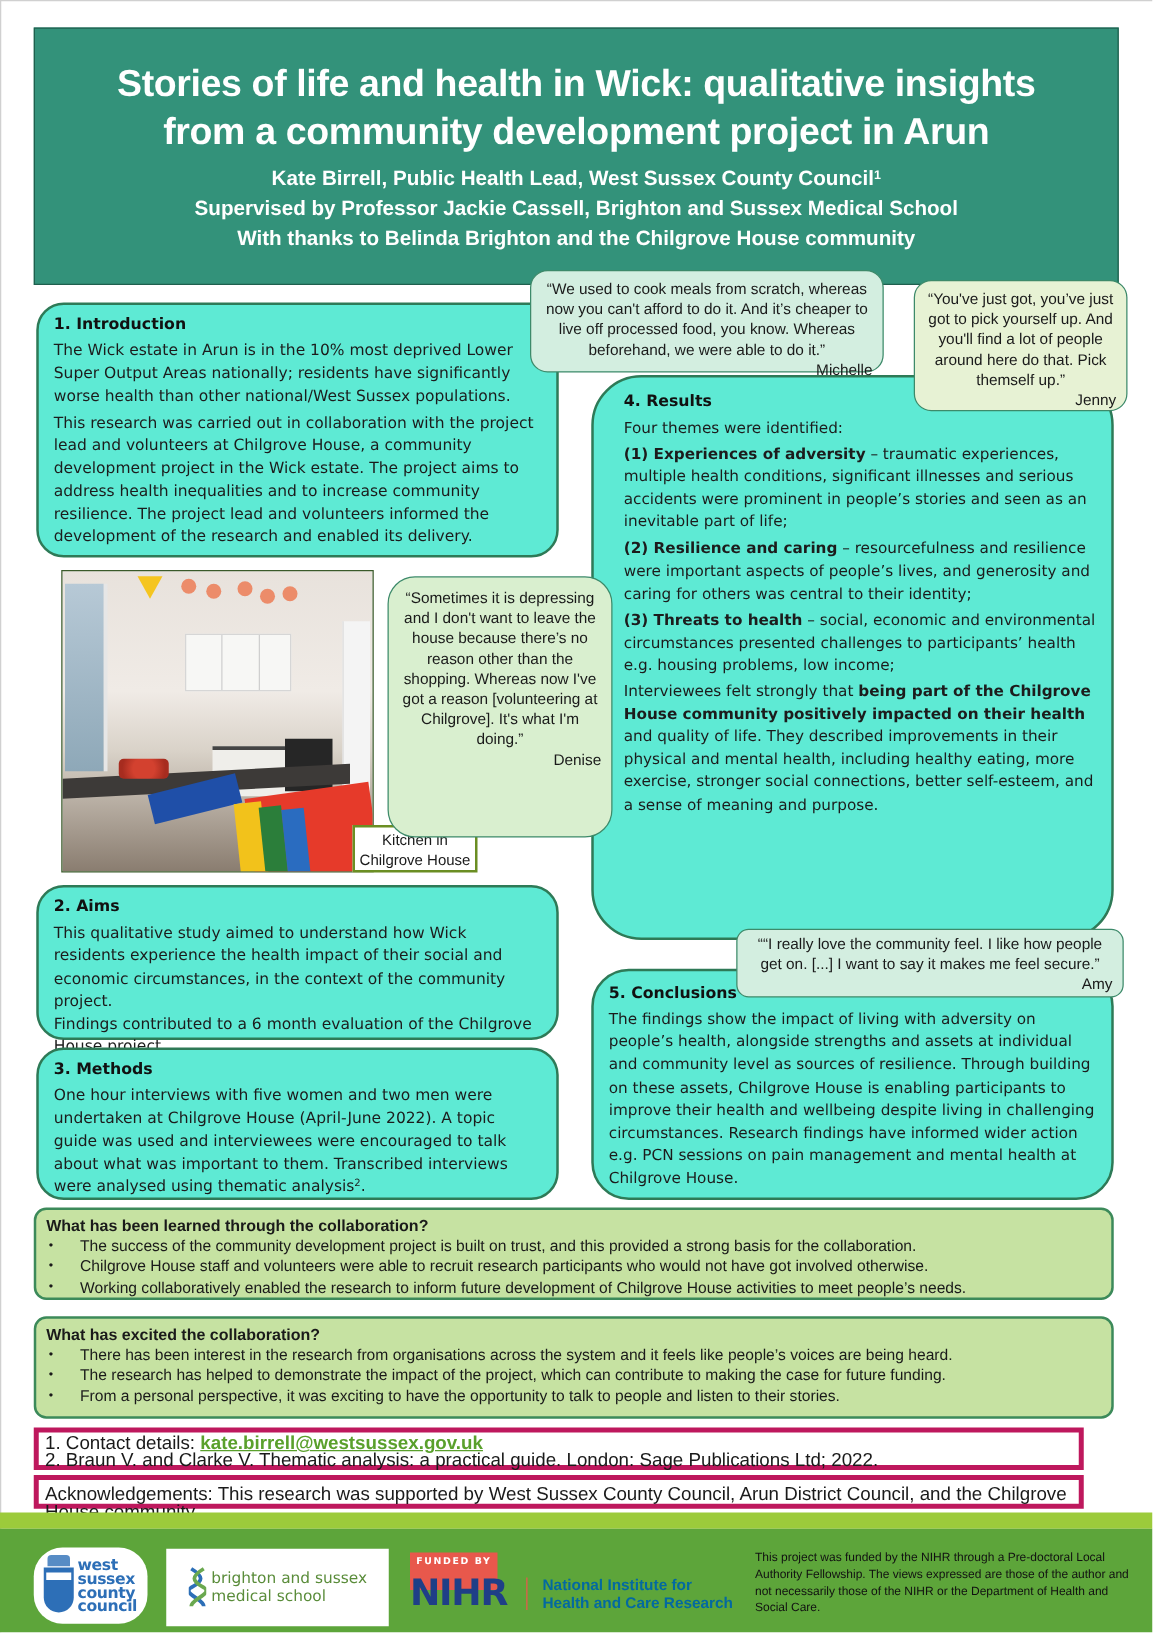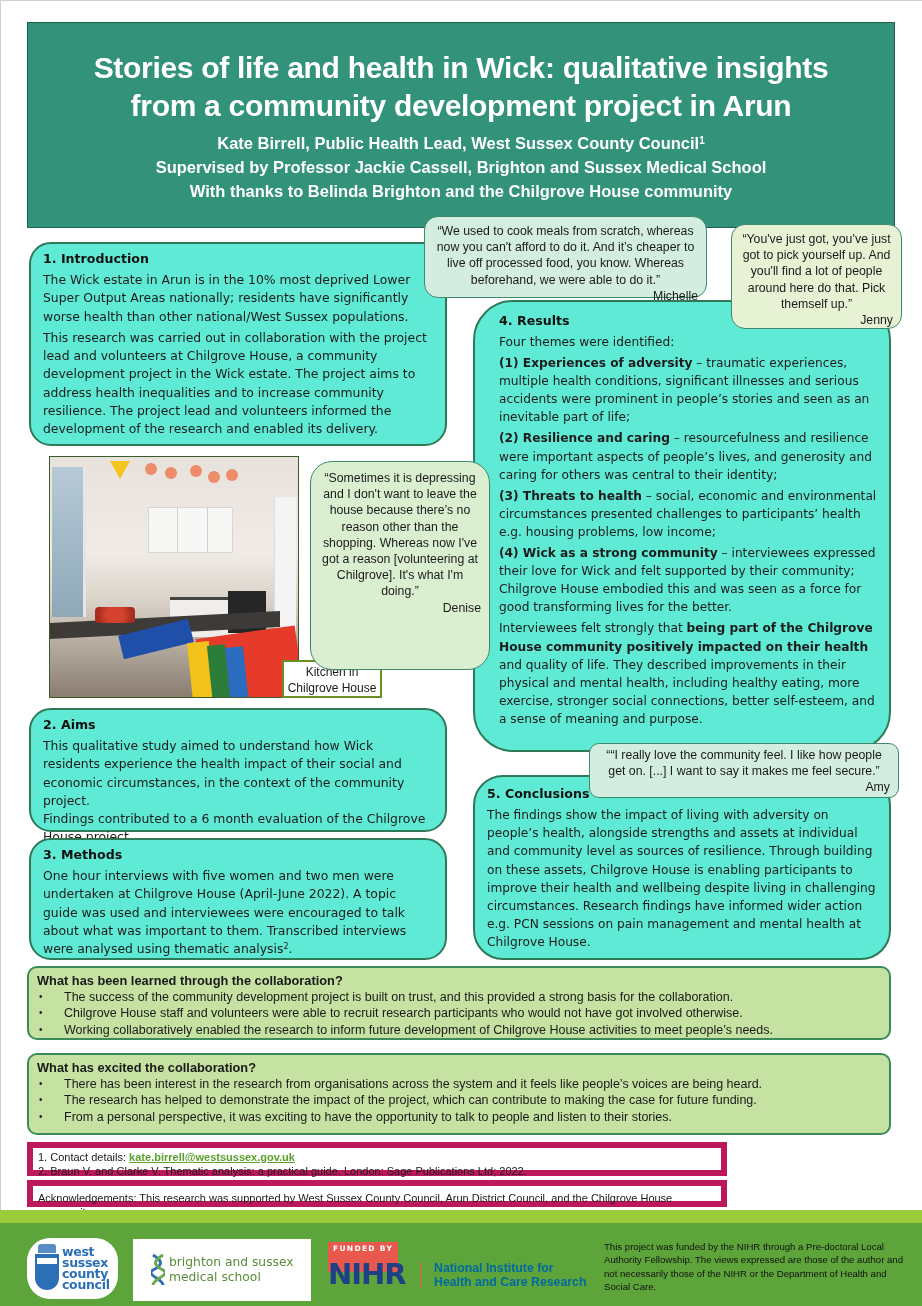--- a/index.html
+++ b/index.html
@@ -61,21 +61,21 @@
 
   
   .panel { position: absolute; left: 27px; width: 864px; background: #c6e2a2; border: 2px solid #3c8a5a; border-radius: 10px; font-family: "Liberation Sans", sans-serif; font-size: 12.5px; line-height: 16.4px; color: #1a1a1a; padding: 4px 8px 4px 8px; }
   .panel h3 { font-size: 12.8px; font-weight: bold; line-height: 17px; }
   .panel ul { list-style: none; }
   .panel li { position: relative; padding-left: 27px; }
   .panel li::before { content: "\2022"; position: absolute; left: 2px; top: 0; font-size: 10px; }
   #learned { top: 966px; height: 74px; }
   #excited { top: 1053px; height: 82px; }
 
-  .refs { position: absolute; left: 27px; width: 700px; background: #ffffff; border: 6px solid #be185d; font-family: "Liberation Sans", sans-serif; font-size: 11px; line-height: 14px; color: #1a1a1a; padding: 2px 5px; }
+  .refs { position: absolute; left: 27px; width: 840px; background: #ffffff; border: 4px solid #be185d; font-family: "Liberation Sans", sans-serif; font-size: 15px; line-height: 14px; color: #1a1a1a; padding: 2px 5px; }
   #footnotes { top: 1142px; height: 34px; }
   #footnotes a { color: #5aa02c; text-decoration: underline; font-weight: bold; }
   #acks { top: 1180px; height: 27px; padding-top: 5px; }
 
   
   .footer-top { position: absolute; left: 0; top: 1210px; width: 922px; height: 13px; background: #9ccb3b; }
   .footer { position: absolute; left: 0; top: 1223px; width: 922px; height: 83px; background: #5da53a; }
   .logo-card { position: absolute; background: #ffffff; }
   #logo-wscc { left: 27px; top: 1238px; width: 91px; height: 61px; border-radius: 23px; }
   #logo-bsms { left: 133px; top: 1239px; width: 178px; height: 62px; }
@@ -146,21 +146,20 @@
   <h2>3. Methods</h2>
   <p><span>One hour interviews with five women and two men were undertaken at Chilgrove House (April-June 2022). A topic guide was used and interviewees were encouraged to talk about what was important to them. Transcribed interviews were analysed using thematic analysis</span><sup>2</sup><span>.</span></p>
 </section>
 
 <section class="box" id="results">
   <h2>4. Results</h2>
   <p>Four themes were identified:</p>
   <p><b>(1) Experiences of adversity</b><span> – traumatic experiences, multiple health conditions, significant illnesses and serious accidents were prominent in people’s stories and seen as an inevitable part of life;</span></p>
   <p><b>(2) Resilience and caring</b><span> – resourcefulness and resilience were important aspects of people’s lives, and generosity and caring for others was central to their identity;</span></p>
   <p><b>(3) Threats to health</b><span> – social, economic and environmental circumstances presented challenges to participants’ health e.g. housing problems, low income;</span></p>
-  <p><b>(4) Wick as a strong community</b><span> – interviewees expressed their love for Wick and felt supported by their community; Chilgrove House embodied this and was seen as a force for good transforming lives for the better.</span></p>
   <p><span>Interviewees felt strongly that </span><b>being part of the Chilgrove House community positively impacted on their health</b><span> and quality of life. They described improvements in their physical and mental health, including healthy eating, more exercise, stronger social connections, better self-esteem, and a sense of meaning and purpose.</span></p>
 </section>
 
 <section class="box" id="conclusions">
   <h2>5. Conclusions</h2>
   <p>The findings show the impact of living with adversity on people’s health, alongside strengths and assets at individual and community level as sources of resilience. Through building on these assets, Chilgrove House is enabling participants to improve their health and wellbeing despite living in challenging circumstances. Research findings have informed wider action e.g. PCN sessions on pain management and mental health at Chilgrove House.</p>
 </section>
 
 <div class="quote mint" id="q-michelle">
   <span>“We used to cook meals from scratch, whereas now you can't afford to do it. And it’s cheaper to live off processed food, you know. Whereas beforehand, we were able to do it.”</span>

